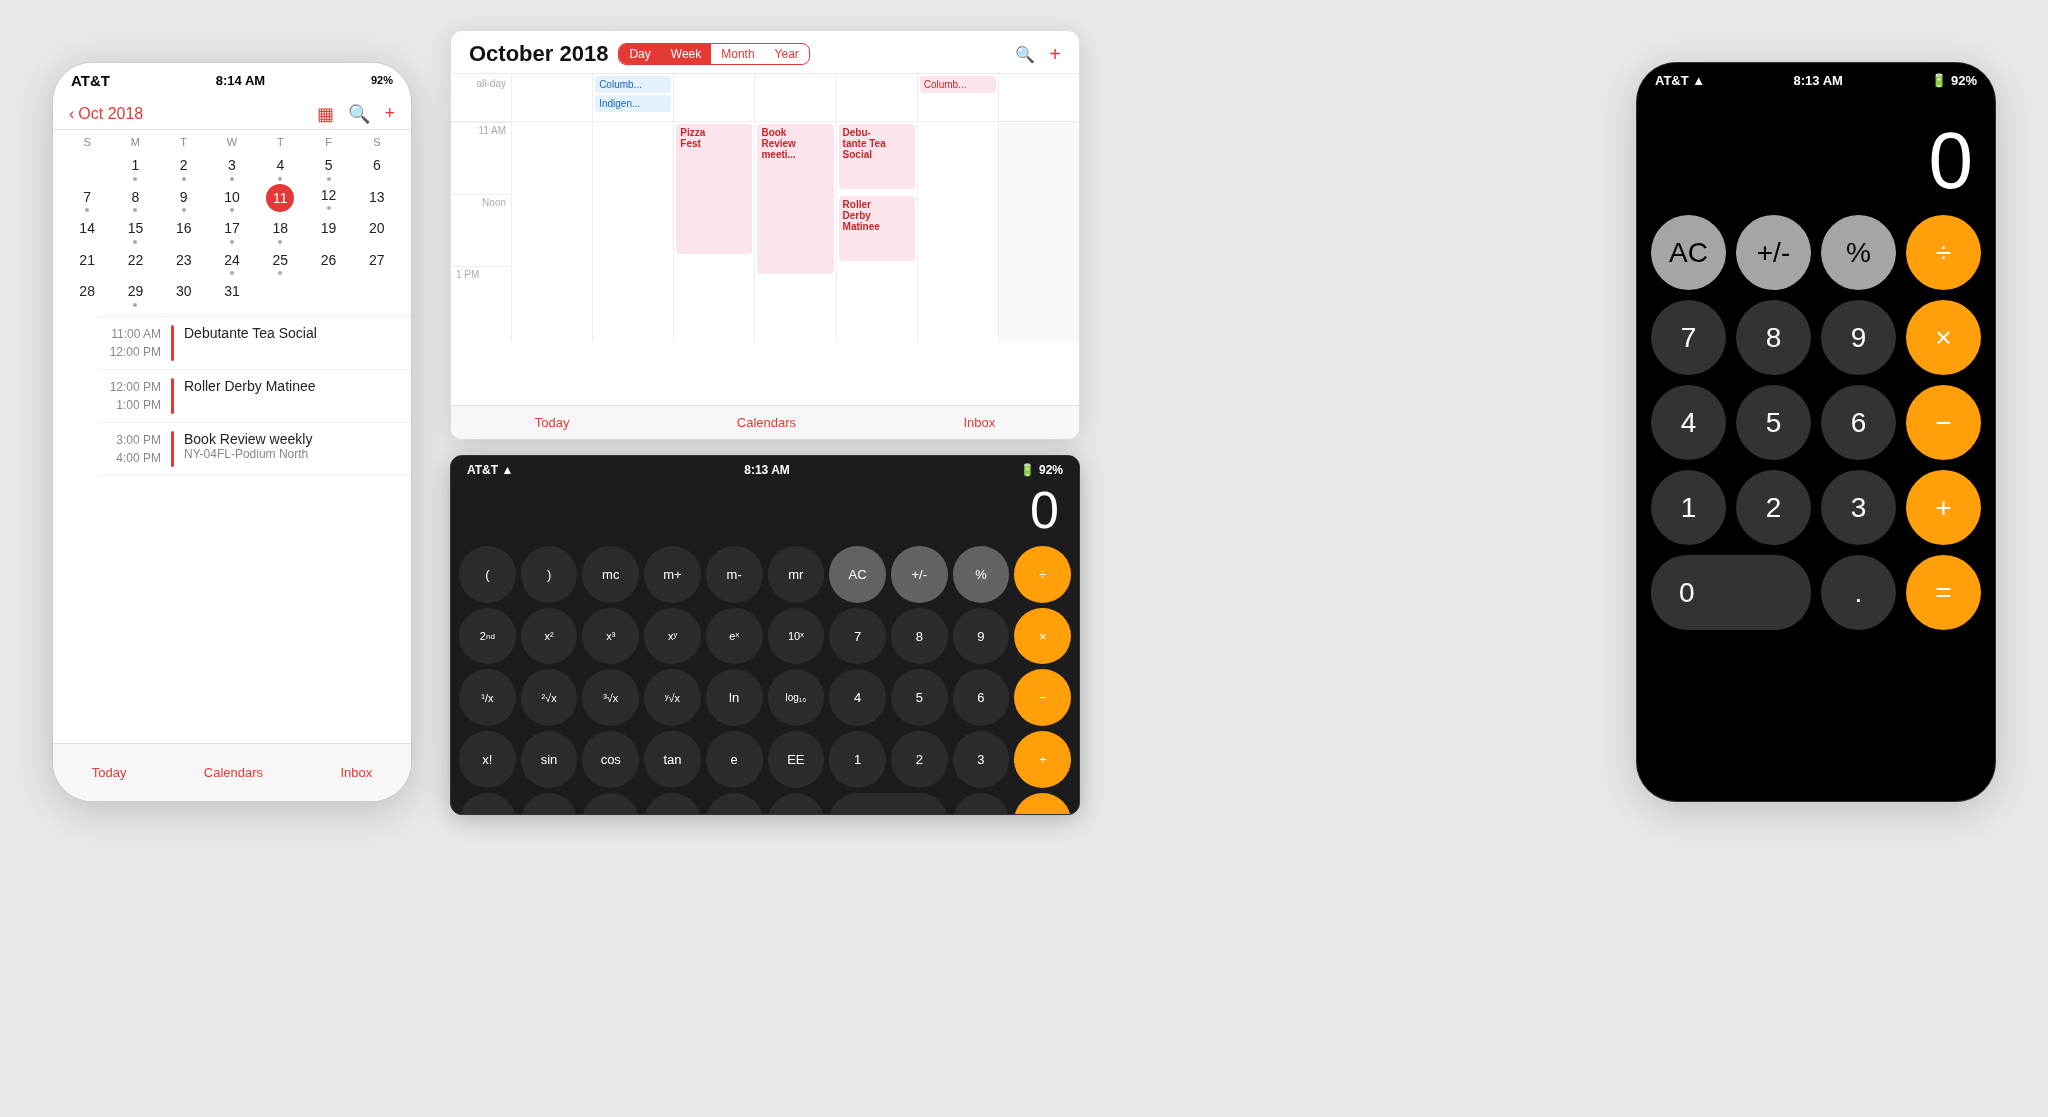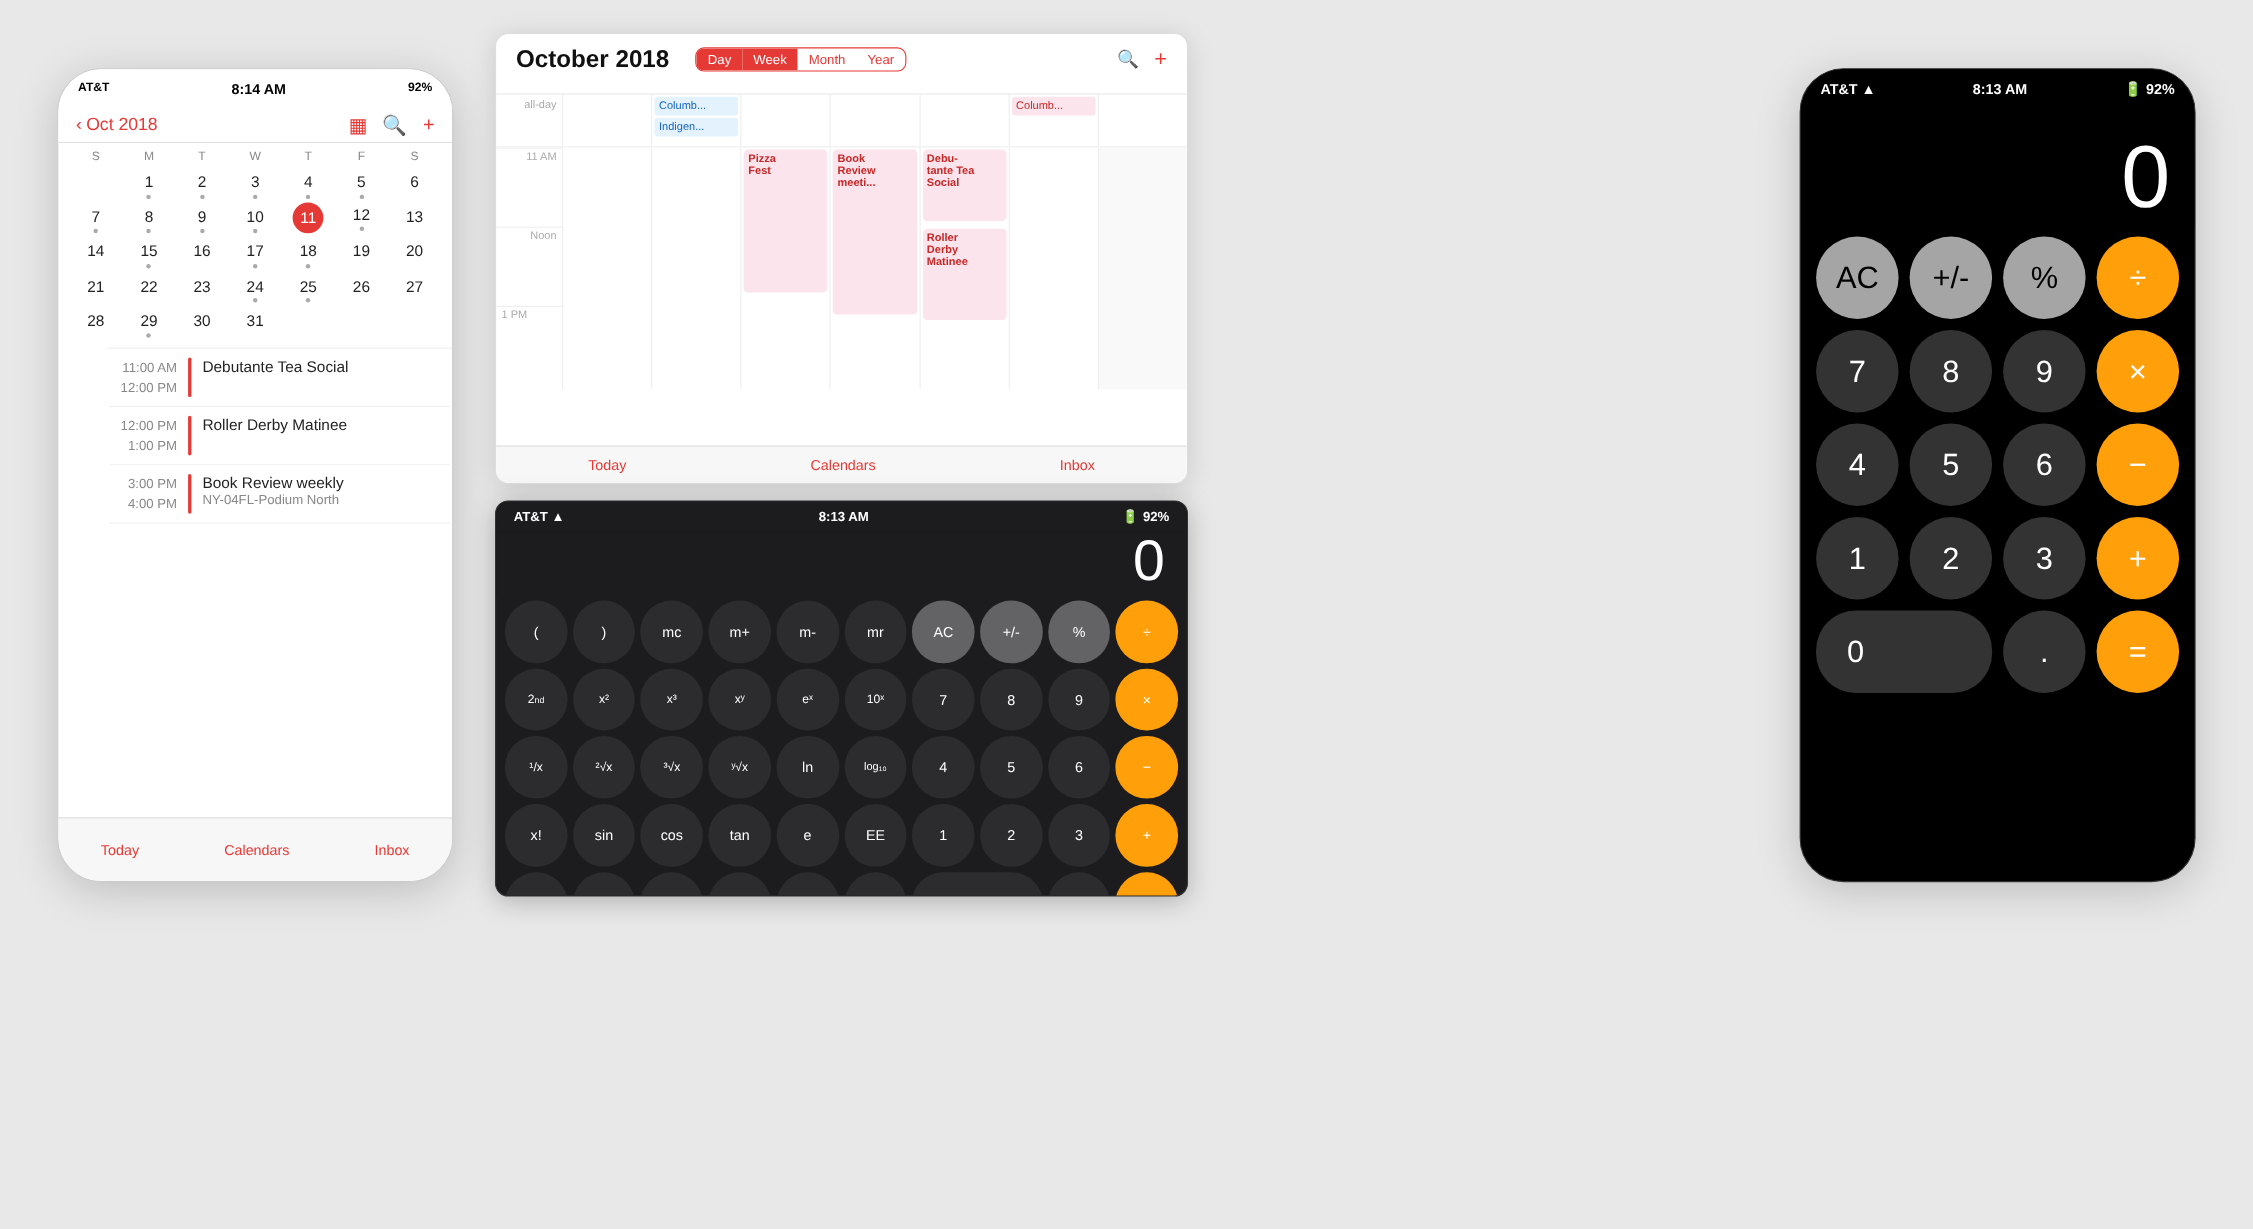--- a/index.html
+++ b/index.html
@@ -28,21 +28,21 @@
     .phone-left .status-bar {
       background: #fff;
       height: 34px;
       display: flex;
       align-items: center;
       justify-content: space-between;
       padding: 0 18px;
       font-size: 13px;
       font-weight: 600;
     }
-    .phone-left .status-bar .signal { font-size: 11px; }
+    .phone-left .status-bar .signal { font-size: 15px; }
     .phone-left .status-bar .battery { font-size: 11px; }
 
     .cal-header {
       background: #fff;
       padding: 6px 16px 4px;
       display: flex;
       align-items: center;
       justify-content: space-between;
       border-bottom: 1px solid #e0e0e0;
     }
@@ -177,24 +177,23 @@
       top: 30px;
       width: 630px;
       height: 410px;
       background: #fff;
       border-radius: 12px;
       box-shadow: 0 4px 24px rgba(0,0,0,0.13);
       overflow: hidden;
       border: 1px solid #ddd;
     }
     .ipad-cal-header {
-      padding: 10px 18px 18px;
-      display: flex;
-      align-items: center;
-      gap: 14px;
+      padding: 10px 18px 6px;
+      display: flex;
+      align-items: center;
       border-bottom: 1px solid #e8e8e8;
     }
     .ipad-cal-header .ipad-month-title {
       font-size: 22px;
       font-weight: 400;
       color: #111;
     }
     .ipad-cal-header .ipad-month-title span { font-weight: 700; }
     .ipad-cal-header .ipad-view-btns {
       display: flex;
@@ -535,21 +534,21 @@
     <div style="border-left:1px solid #eee;position:relative;">
       <div style="position:absolute;top:2px;left:2px;right:2px;height:130px;background:#fce4ec;border-radius:4px;padding:3px 4px;font-size:10px;font-weight:600;color:#c62828;">Pizza<br>Fest</div>
     </div>
 
     <div style="border-left:1px solid #eee;position:relative;">
       <div style="position:absolute;top:2px;left:2px;right:2px;height:150px;background:#fce4ec;border-radius:4px;padding:3px 4px;font-size:10px;font-weight:600;color:#c62828;">Book<br>Review<br>meeti...</div>
     </div>
 
     <div style="border-left:1px solid #eee;position:relative;">
       <div style="position:absolute;top:2px;left:2px;right:2px;height:65px;background:#fce4ec;border-radius:4px;padding:3px 4px;font-size:10px;font-weight:600;color:#c62828;">Debu-<br>tante Tea<br>Social</div>
-      <div style="position:absolute;top:74px;left:2px;right:2px;height:83px;background:#fce4ec;border-radius:4px;padding:3px 4px;font-size:10px;font-weight:600;color:#c62828;">Roller<br>Derby<br>Matinee</div>
+      <div style="position:absolute;top:74px;left:2px;right:2px;height:65px;background:#fce4ec;border-radius:4px;padding:3px 4px;font-size:10px;font-weight:600;color:#c62828;">Roller<br>Derby<br>Matinee</div>
     </div>
 
     <div style="border-left:1px solid #eee;position:relative;"></div>
 
     <div style="border-left:1px solid #eee;position:relative;background:#f9f9f9;"></div>
   </div>
 
   <div style="position:absolute;bottom:0;left:0;right:0;height:34px;background:#f7f7f7;border-top:1px solid #ddd;display:flex;align-items:center;justify-content:space-around;">
     <span style="color:#e53935;font-size:13px;">Today</span>
     <span style="color:#e53935;font-size:13px;">Calendars</span>

